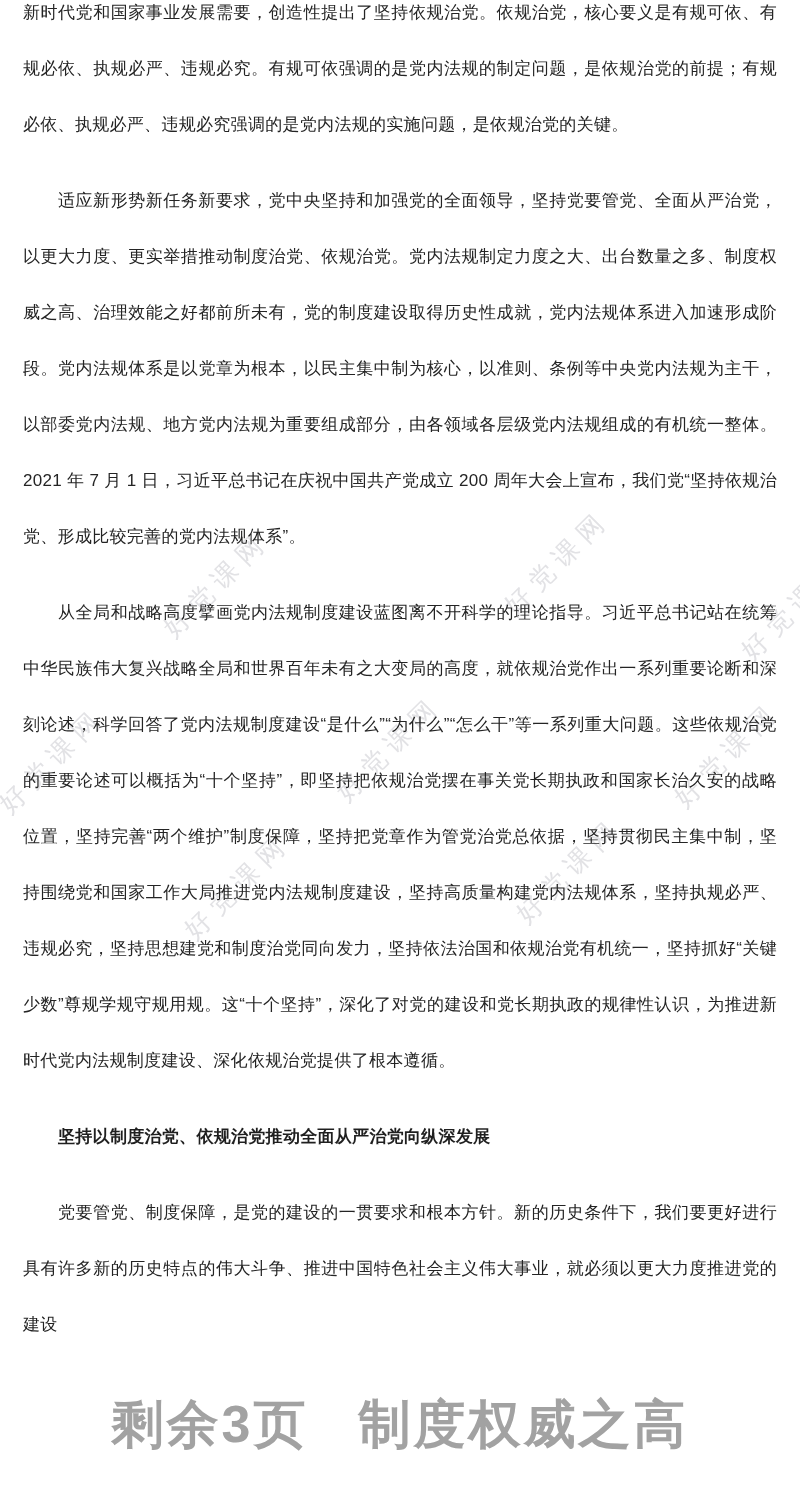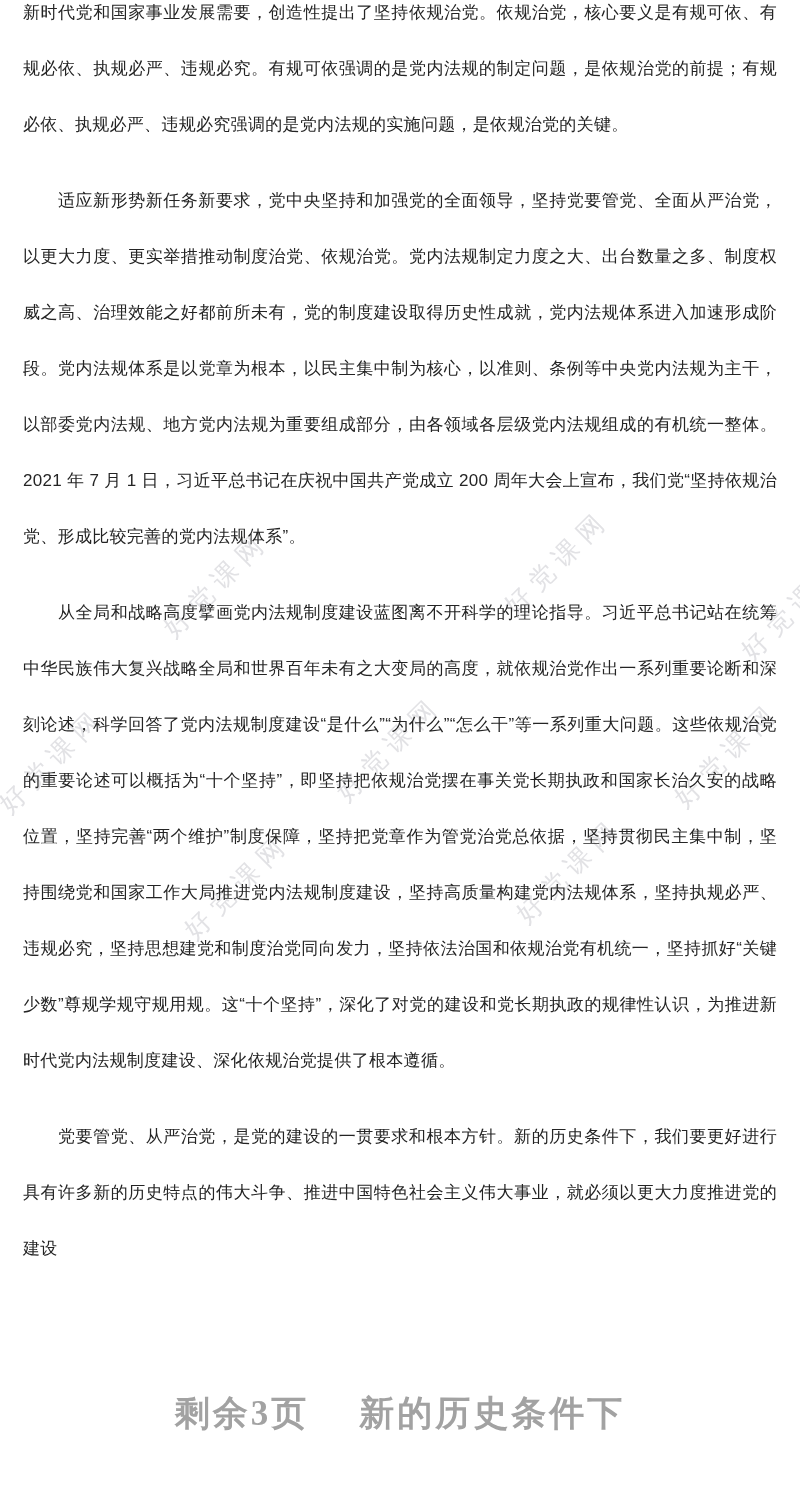--- a/index.html
+++ b/index.html
@@ -68,25 +68,25 @@
   .preview-footer {
     position: absolute;
     left: 0;
     right: 0;
     top: 1390px;
     z-index: 1;
     display: flex;
     justify-content: center;
     align-items: baseline;
     gap: 50px;
-    font-size: 35px;
+    font-size: 52px;
     font-weight: bold;
     letter-spacing: 3px;
     color: #a2a2a2;
-    font-family: Liberation Serif, serif;
+    font-family: Liberation Sans, sans-serif;
   }
 </style>
 </head>
 <body>
 
 <div class="page">
 
   <div class="watermark-layer">
     <span class="wm wm1">好党课网</span>
     <span class="wm wm2">好党课网</span>
@@ -95,21 +95,22 @@
     <span class="wm wm5">好党课网</span>
     <span class="wm wm6">好党课网</span>
     <span class="wm wm7">好党课网</span>
     <span class="wm wm8">好党课网</span>
   </div>
 
   <div class="doc">
     <p class="first">新时代党和国家事业发展需要，创造性提出了坚持依规治党。依规治党，核心要义是有规可依、有规必依、执规必严、违规必究。有规可依强调的是党内法规的制定问题，是依规治党的前提；有规必依、执规必严、违规必究强调的是党内法规的实施问题，是依规治党的关键。</p>
     <p class="indented">适应新形势新任务新要求，党中央坚持和加强党的全面领导，坚持党要管党、全面从严治党，以更大力度、更实举措推动制度治党、依规治党。党内法规制定力度之大、出台数量之多、制度权威之高、治理效能之好都前所未有，党的制度建设取得历史性成就，党内法规体系进入加速形成阶段。党内法规体系是以党章为根本，以民主集中制为核心，以准则、条例等中央党内法规为主干，以部委党内法规、地方党内法规为重要组成部分，由各领域各层级党内法规组成的有机统一整体。2021 年 7 月 1 日，习近平总书记在庆祝中国共产党成立 200 周年大会上宣布，我们党“坚持依规治党、形成比较完善的党内法规体系”。</p>
     <p class="indented">从全局和战略高度擘画党内法规制度建设蓝图离不开科学的理论指导。习近平总书记站在统筹中华民族伟大复兴战略全局和世界百年未有之大变局的高度，就依规治党作出一系列重要论断和深刻论述，科学回答了党内法规制度建设“是什么”“为什么”“怎么干”等一系列重大问题。这些依规治党的重要论述可以概括为“十个坚持”，即坚持把依规治党摆在事关党长期执政和国家长治久安的战略位置，坚持完善“两个维护”制度保障，坚持把党章作为管党治党总依据，坚持贯彻民主集中制，坚持围绕党和国家工作大局推进党内法规制度建设，坚持高质量构建党内法规体系，坚持执规必严、违规必究，坚持思想建党和制度治党同向发力，坚持依法治国和依规治党有机统一，坚持抓好“关键少数”尊规学规守规用规。这“十个坚持”，深化了对党的建设和党长期执政的规律性认识，为推进新时代党内法规制度建设、深化依规治党提供了根本遵循。</p>
-    <p class="indented">党要管党、从严治党，是党的建设的一贯要求和根本方针。新的历史条件下，我们要更好进行具有许多新的历史特点的伟大斗争、推进中国特色社会主义伟大事业，就必须以更大力度推进党的建设</p>
+    <p class="indented heading">坚持以制度治党、依规治党推动全面从严治党向纵深发展</p>
+    <p class="indented">党要管党、制度保障，是党的建设的一贯要求和根本方针。新的历史条件下，我们要更好进行具有许多新的历史特点的伟大斗争、推进中国特色社会主义伟大事业，就必须以更大力度推进党的建设</p>
   </div>
 
   <div class="preview-footer">
     <span>剩余3页</span>
-    <span>新的历史条件下</span>
+    <span>制度权威之高</span>
   </div>
 
 </div>
 
 </body></html>

